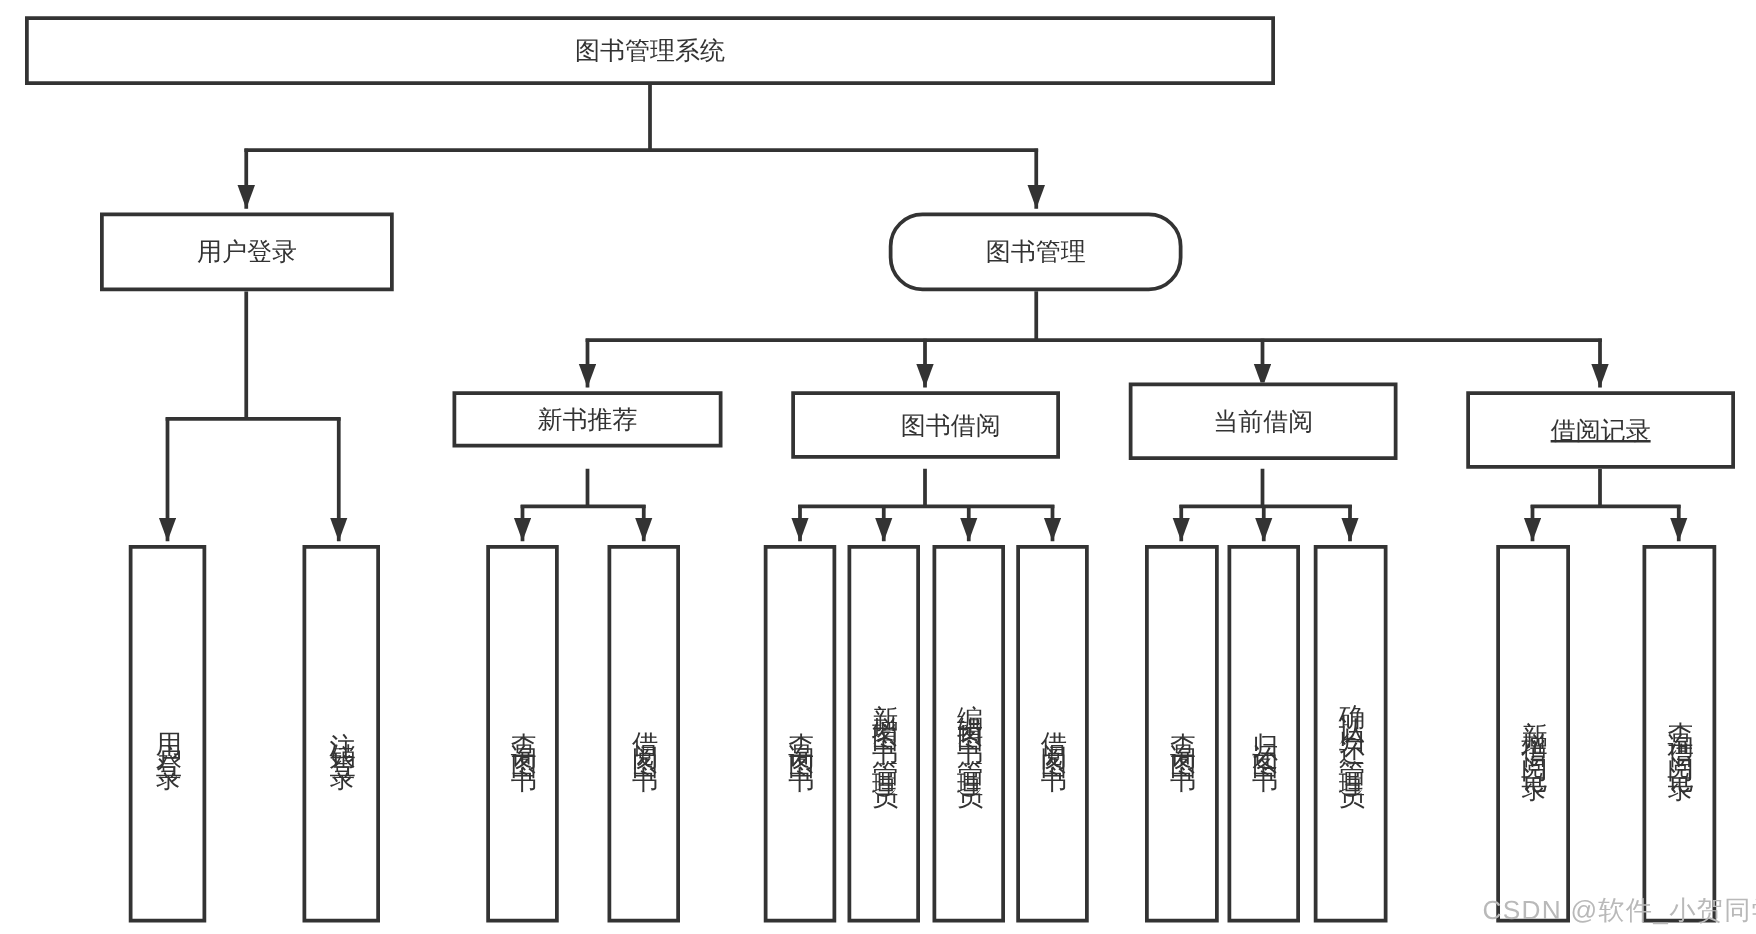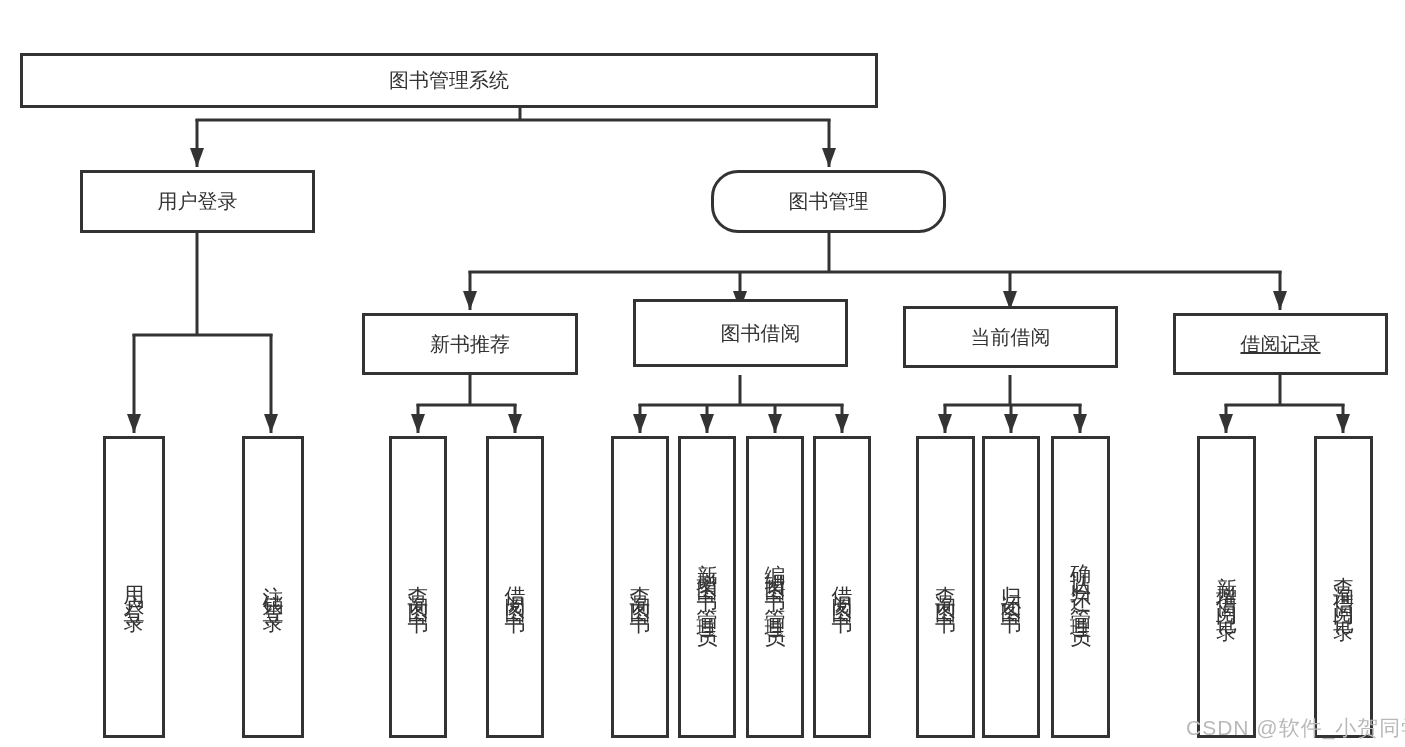--- a/index.html
+++ b/index.html
@@ -73,27 +73,27 @@
       <path d="M1011,404 V433" marker-end="url(#arrow)"></path>
       <path d="M1080,404 V433" marker-end="url(#arrow)"></path>
 
       <path d="M1280,375 V405"></path>
       <path d="M1224.5,405 H1344.5"></path>
       <path d="M1226,404 V433" marker-end="url(#arrow)"></path>
       <path d="M1343,404 V433" marker-end="url(#arrow)"></path>
     </g>
   </svg>
 
-  <div class="node" style="left:20px;top:13px;width:858px;height:55px;margin-top:40px;">图书管理系统</div>
+  <div class="node" style="left:20px;top:13px;width:1000px;height:55px;">图书管理系统</div>
 
   <div class="node" style="left:80px;top:170px;width:235px;height:63px;">用户登录</div>
   <div class="node" style="left:711px;top:170px;width:235px;height:63px;border-radius:27px;">图书管理</div>
 
-  <div class="node" style="left:362px;top:313px;width:216px;height:62px;">新书推荐</div>
-  <div class="node" style="left:633px;top:299px;width:215px;height:68px;padding-left:40px;">图书借阅</div>
+  <div class="node" style="left:362px;top:313px;width:216px;height:45px;">新书推荐</div>
+  <div class="node" style="left:633px;top:313px;width:215px;height:54px;padding-left:40px;">图书借阅</div>
   <div class="node" style="left:903px;top:306px;width:215px;height:62px;">当前借阅</div>
   <div class="node" style="left:1173px;top:313px;width:215px;height:62px;text-decoration:underline;">借阅记录</div>
 
   <div class="leaf" style="left:103px;width:62px;">用户登录</div>
   <div class="leaf" style="left:242px;width:62px;">注销登录</div>
 
   <div class="leaf" style="left:389px;width:58px;">查询图书</div>
   <div class="leaf" style="left:486px;width:58px;">借阅图书</div>
 
   <div class="leaf" style="left:611px;width:58px;">查询图书</div>

